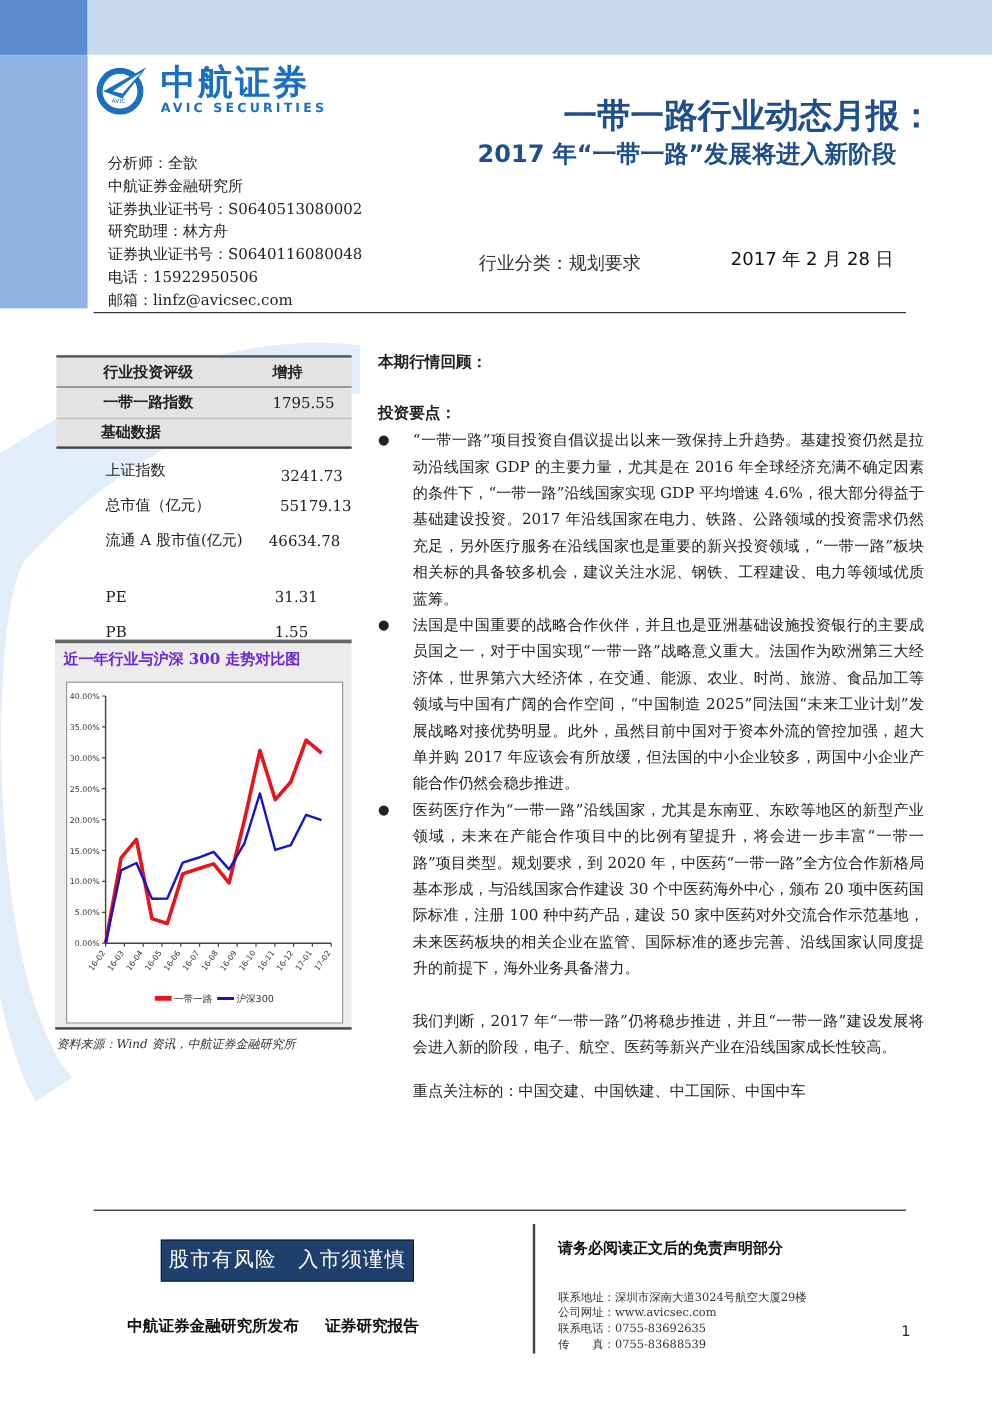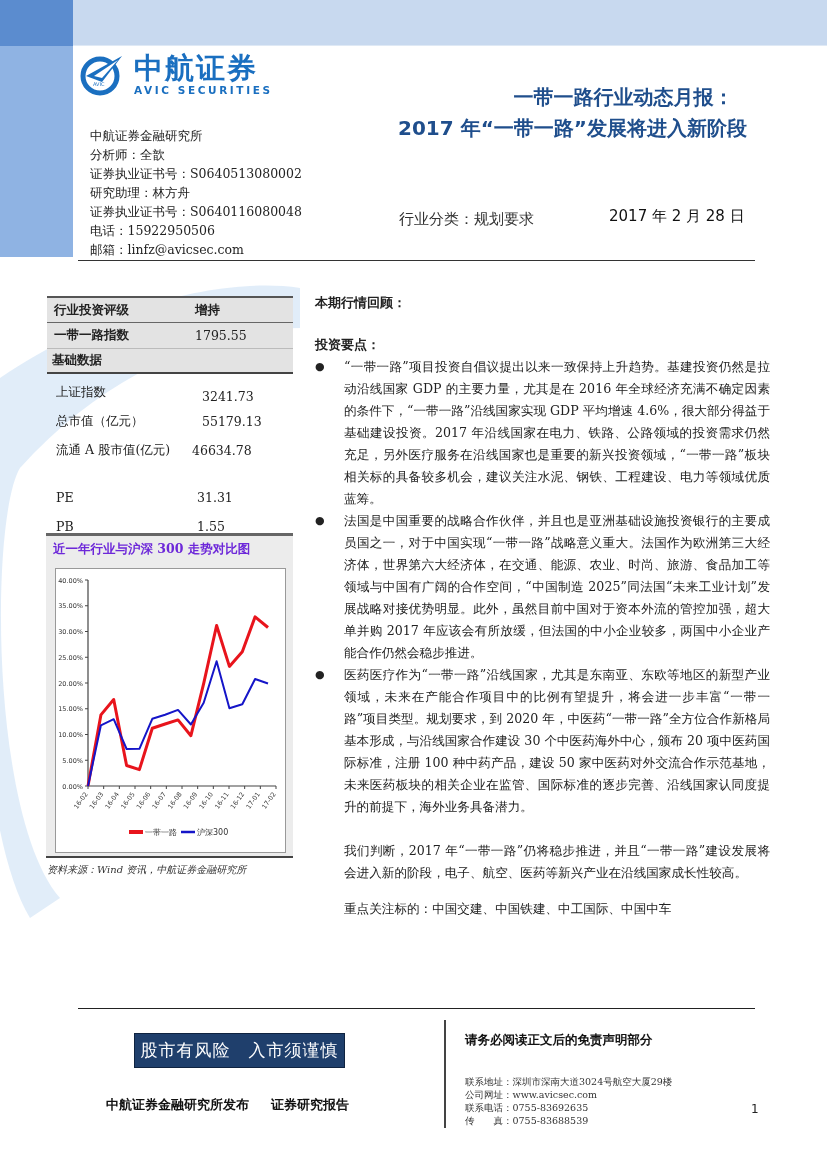--- a/index.html
+++ b/index.html
@@ -16,39 +16,39 @@
 
   
   .logo { position: absolute; left: 80px; top: 52px; display: flex; align-items: center; }
   .logo-mark { width: 44px; height: 44px; }
   .logo-text { margin-left: 10px; }
   .logo-cn { font-family: "DejaVu Sans", sans-serif; font-weight: bold; font-size: 29px; color: #1a6fc0; letter-spacing: 2px; line-height: 32px; }
   .logo-en { font-family: "DejaVu Sans", sans-serif; font-weight: bold; font-size: 10.5px; color: #1a6fc0; letter-spacing: 2.6px; line-height: 12px; }
 
   
   .title { position: absolute; left: 390px; top: 82px; width: 437px; text-align: center; font-family: "DejaVu Sans", sans-serif; font-weight: bold; color: #1f4e8c; }
-  .title-1 { font-size: 20px; line-height: 30px; padding-left: 30px; }
+  .title-1 { font-size: 28px; line-height: 30px; padding-left: 30px; }
   .title-2 { font-size: 20px; line-height: 32px; text-align: left; padding-left: 8px; }
 
   .category { position: absolute; left: 399px; top: 210px; font-family: "DejaVu Sans", sans-serif; font-size: 15px; color: #333; }
   .report-date { position: absolute; left: 609px; top: 207px; font-family: "DejaVu Sans", sans-serif; font-size: 15px; color: #111; }
 
   
   .analyst { position: absolute; left: 90px; top: 126px; font-size: 12.5px; line-height: 19px; color: #222; }
 
   .header-rule { position: absolute; left: 78px; top: 260px; width: 677px; height: 1px; background: #333; }
 
   
   .stats { position: absolute; left: 47px; top: 296px; width: 246px; }
   .stats-row { display: flex; height: 26px; align-items: center; font-size: 12.5px; }
   .stats-row.shaded { background: #e3e3e3; }
   .stats-row.bold span:first-child { font-weight: bold; }
   .stats-row.bt { border-top: 2px solid #555; }
   .stats-row.bb { border-bottom: 2px solid #444; }
-  .stats-label { width: 148px; padding-left: 7px; }
+  .stats-label { width: 148px; padding-left: 7px; margin-left: 32px; }
   .stats-value { flex: 1; }
   .stats-plain { display: flex; height: 29px; align-items: center; font-size: 12.5px; }
   .stats-plain .stats-label { padding-left: 9px; width: 155px; }
   .gap { height: 18px; }
 
   
   .chart-panel { position: absolute; left: 46px; top: 533px; width: 247px; height: 325px; background: #ececec; border-top: 3px solid #666; border-bottom: 2px solid #444; }
   .chart-title { position: absolute; left: 7px; top: 5px; font-weight: bold; font-size: 12.5px; color: #6d28d9; }
   .chart-box { position: absolute; left: 9px; top: 32px; width: 231px; height: 285px; background: #fff; border: 1px solid #999; }
   .chart-source { position: absolute; left: 47px; top: 863px; font-size: 10px; font-style: italic; color: #333; }
@@ -98,22 +98,22 @@
 </div>
 
 <div class="title">
   <div class="title-1">一带一路行业动态月报：</div>
   <div class="title-2">2017 年“一带一路”发展将进入新阶段</div>
 </div>
 <div class="category">行业分类：规划要求</div>
 <div class="report-date">2017 年 2 月 28 日</div>
 
 <div class="analyst">
+  <div>分析师：全歆</div>
   <div>中航证券金融研究所</div>
-  <div>分析师：全歆</div>
   <div>证券执业证书号：S0640513080002</div>
   <div>研究助理：林方舟</div>
   <div>证券执业证书号：S0640116080048</div>
   <div>电话：15922950506</div>
   <div>邮箱：linfz@avicsec.com</div>
 </div>
 
 <div class="header-rule"></div>
 
 <div class="stats">

